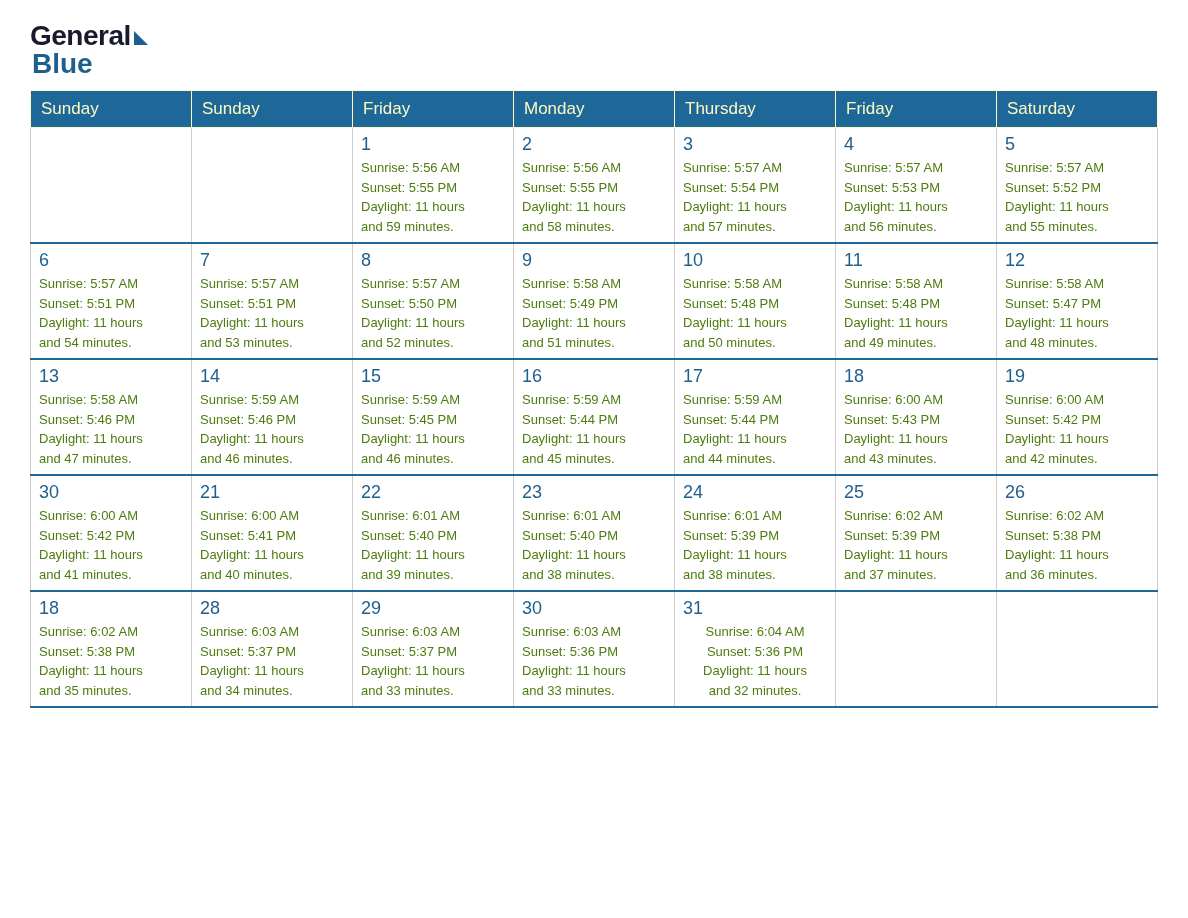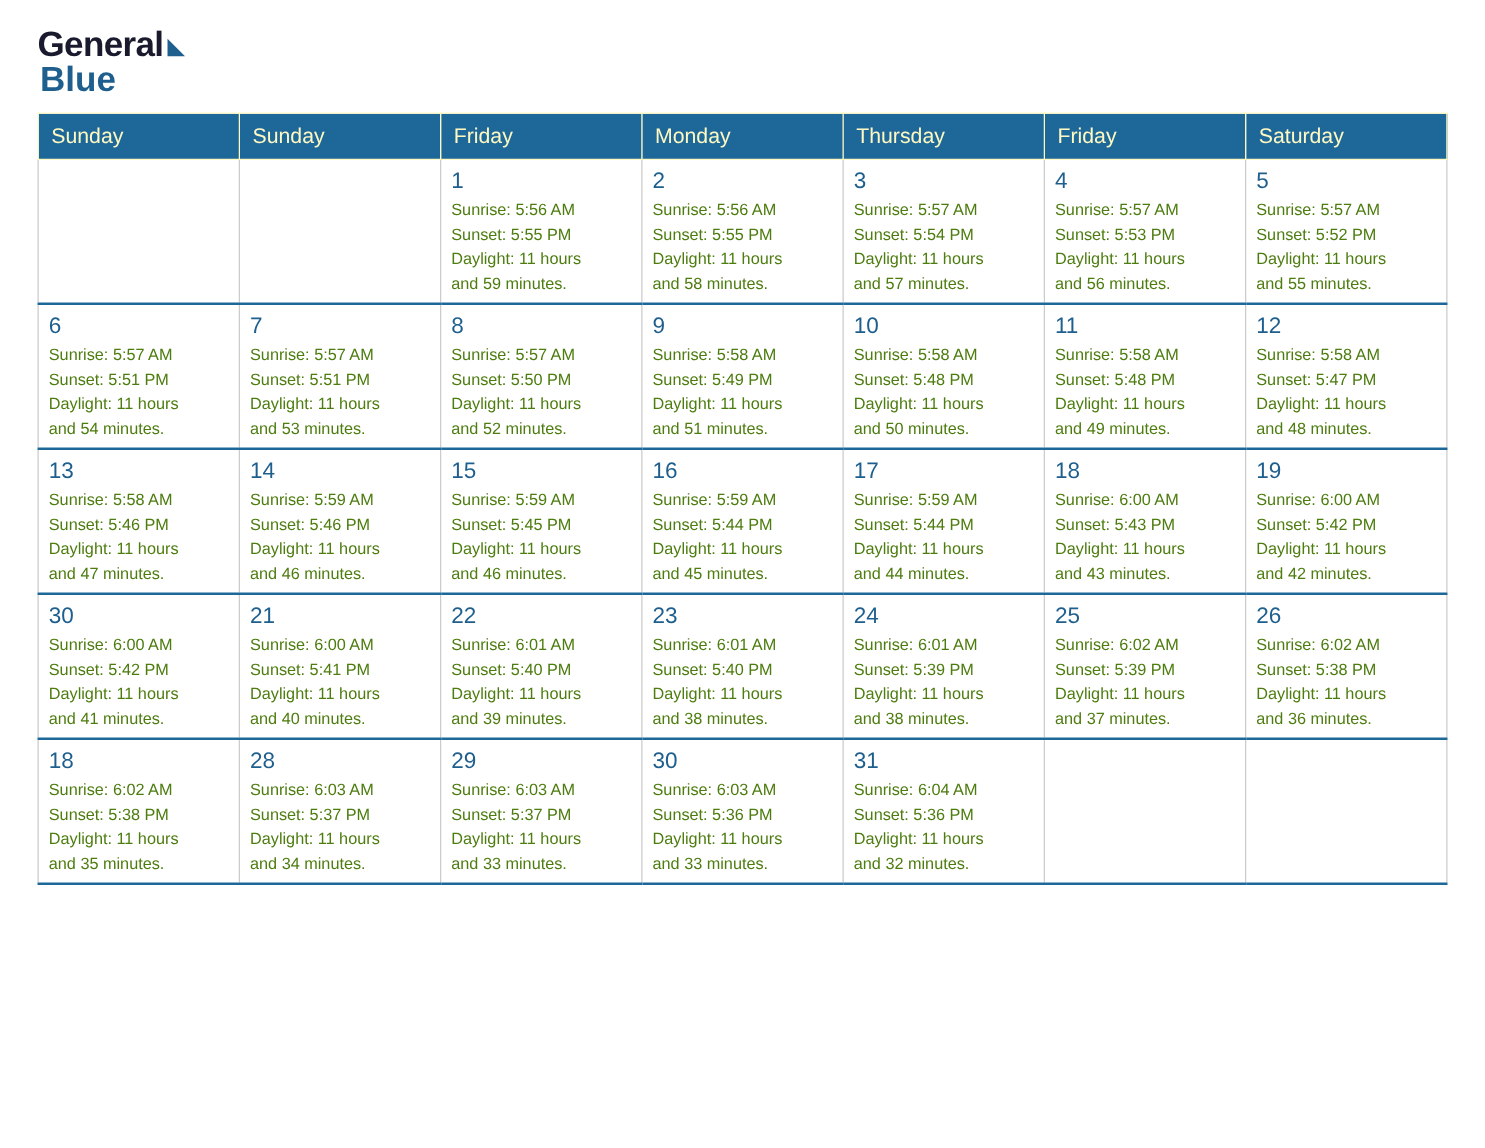--- a/index.html
+++ b/index.html
@@ -345,21 +345,21 @@
         </td>
         <td>
           <span class="day-number">30</span>
           <div class="day-info" style="white-space: pre-line;">Sunrise: 6:03 AM
 Sunset: 5:36 PM
 Daylight: 11 hours
 and 33 minutes.</div>
         </td>
         <td>
           <span class="day-number">31</span>
-          <div class="day-info" style="white-space: pre-line;">Sunrise: 6:04 AM
+          <div class="day-info" style="white-space: pre-line; text-align: center;">Sunrise: 6:04 AM
 Sunset: 5:36 PM
 Daylight: 11 hours
 and 32 minutes.</div>
         </td>
         <td class="empty-cell"></td>
         <td class="empty-cell"></td>
       </tr>
     </tbody>
 </table>
 

